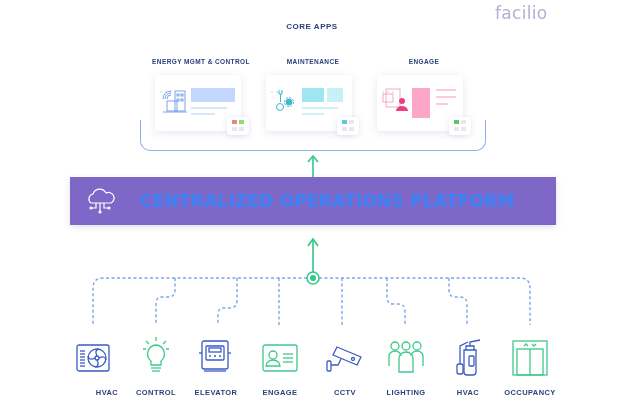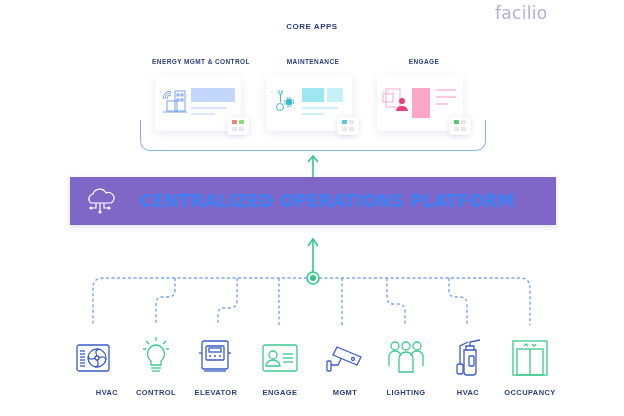--- a/index.html
+++ b/index.html
@@ -223,16 +223,16 @@
     <rect x="5" y="9" width="26" height="26"></rect>
     <line x1="18" y1="9" x2="18" y2="35"></line>
     <path d="M12 6 l2 -2 l2 2 M20 4 l2 2 l2 -2"></path>
   </g>
 </svg>
 
 <div class="abs dev-label" style="left:72px;top:388px;text-align:center;">HVAC</div>
 <div class="abs dev-label" style="left:121px;top:388px;">CONTROL</div>
 <div class="abs dev-label" style="left:181px;top:388px;">ELEVATOR</div>
 <div class="abs dev-label" style="left:245px;top:388px;">ENGAGE</div>
-<div class="abs dev-label" style="left:310px;top:388px;">MGMT</div>
+<div class="abs dev-label" style="left:310px;top:388px;">CCTV</div>
 <div class="abs dev-label" style="left:371px;top:388px;">LIGHTING</div>
 <div class="abs dev-label" style="left:433px;top:388px;">HVAC</div>
 <div class="abs dev-label" style="left:495px;top:388px;">OCCUPANCY</div>
 
 </body></html>

